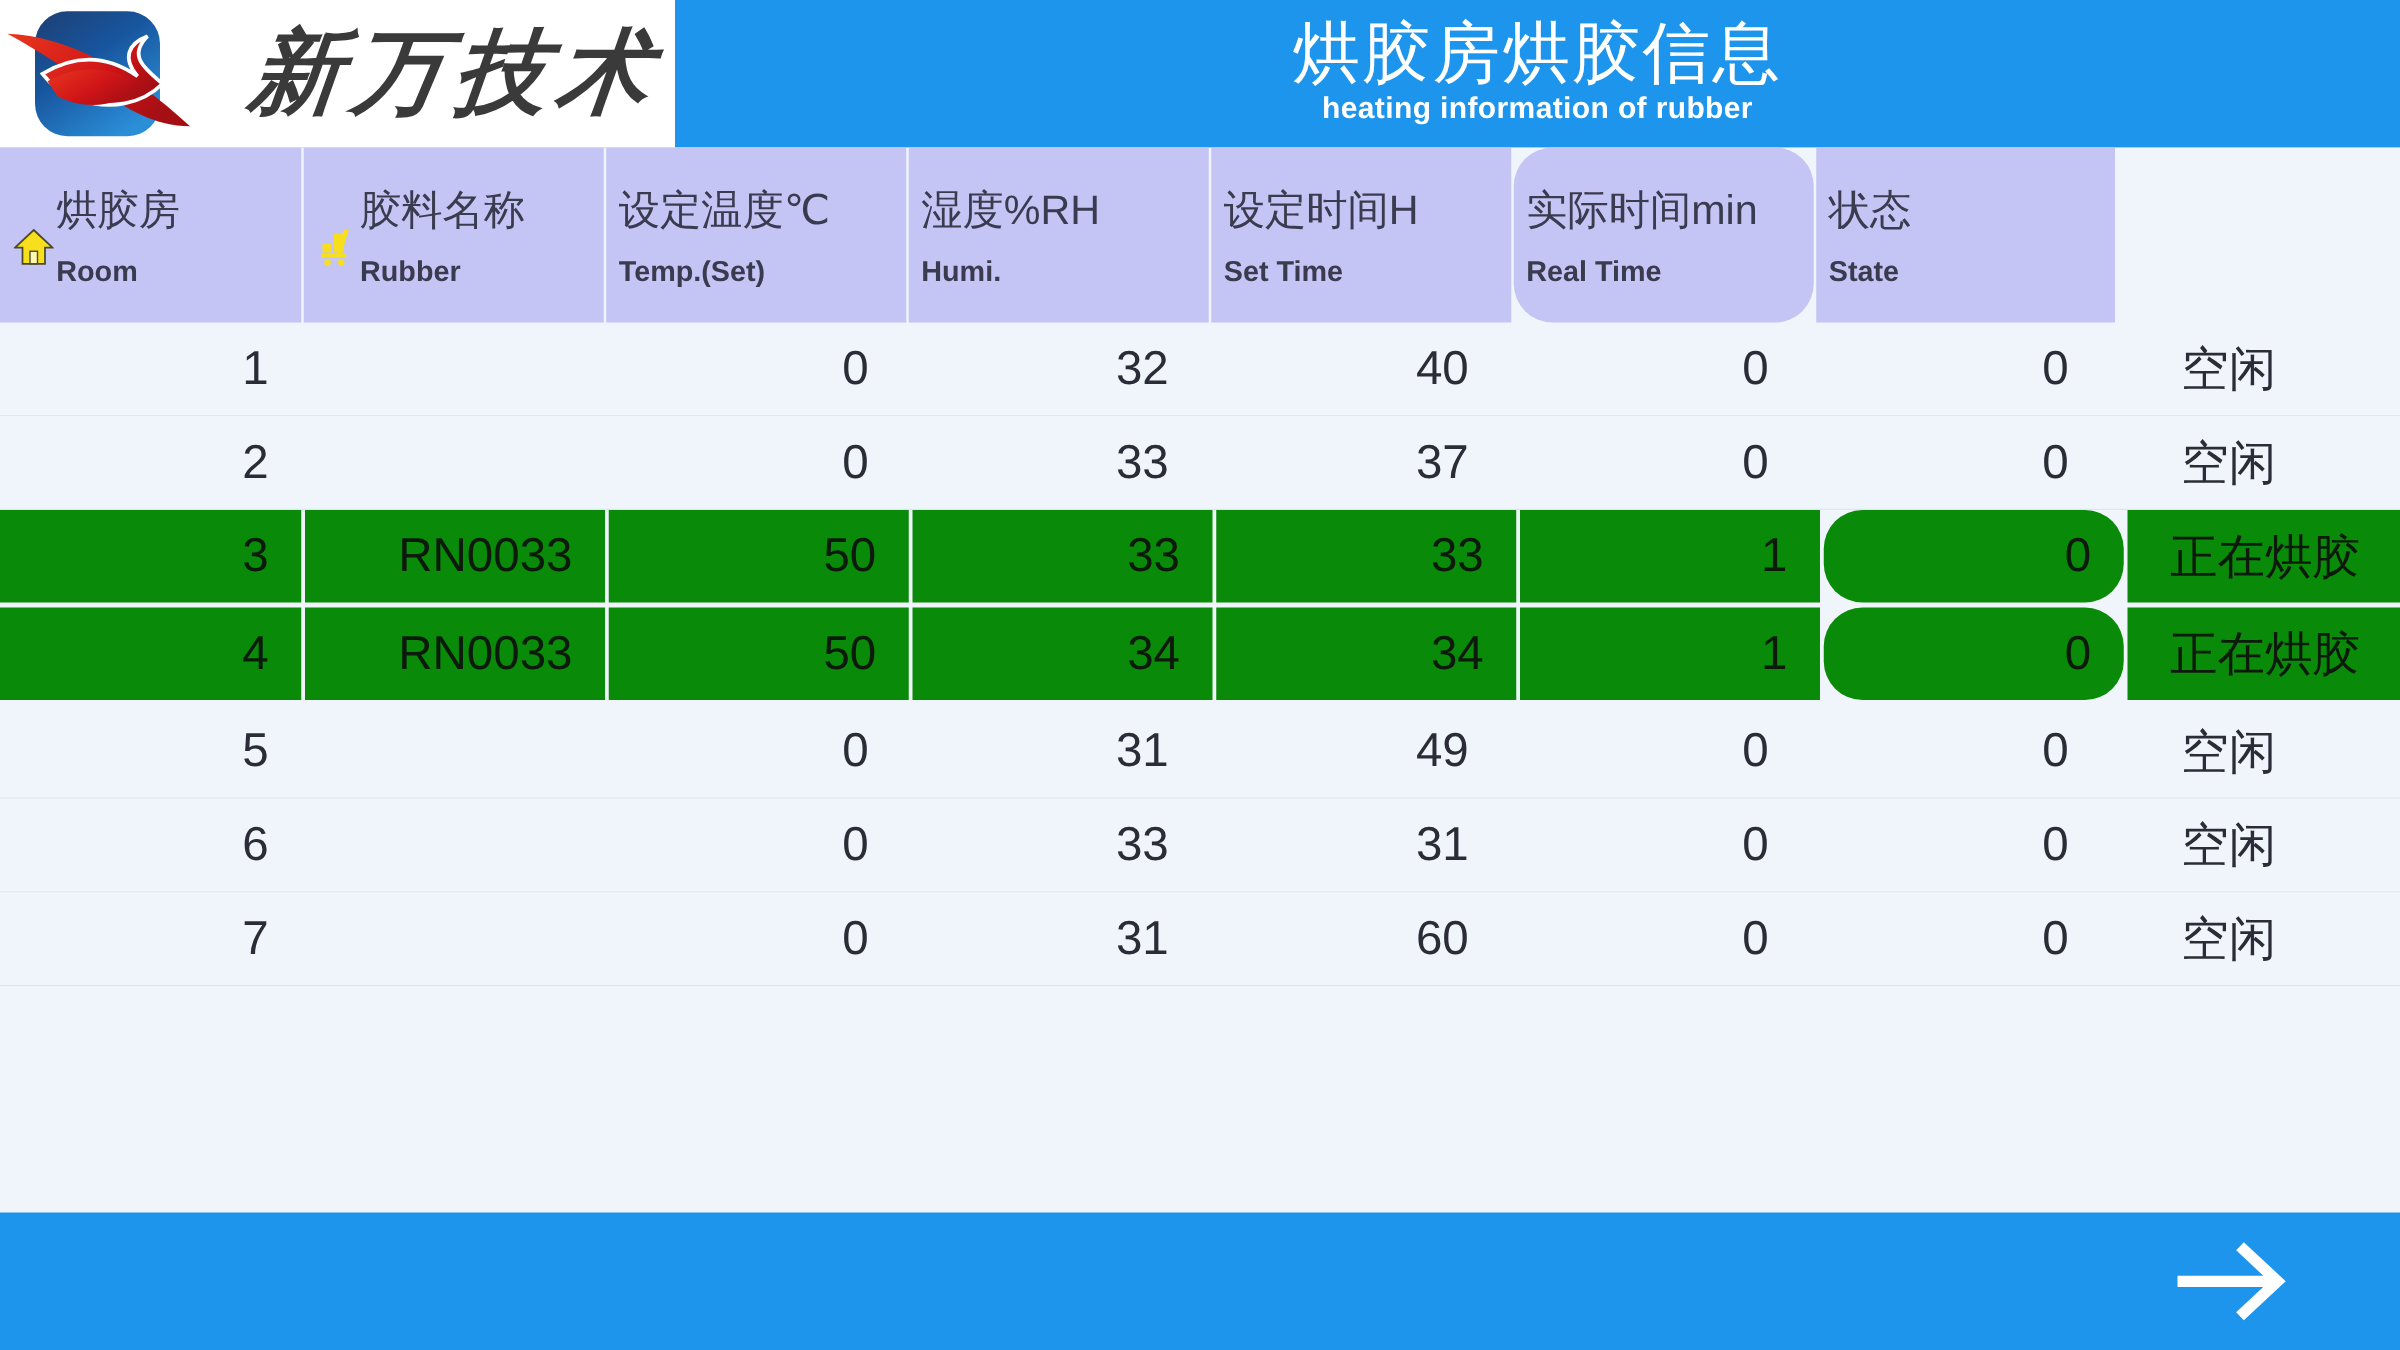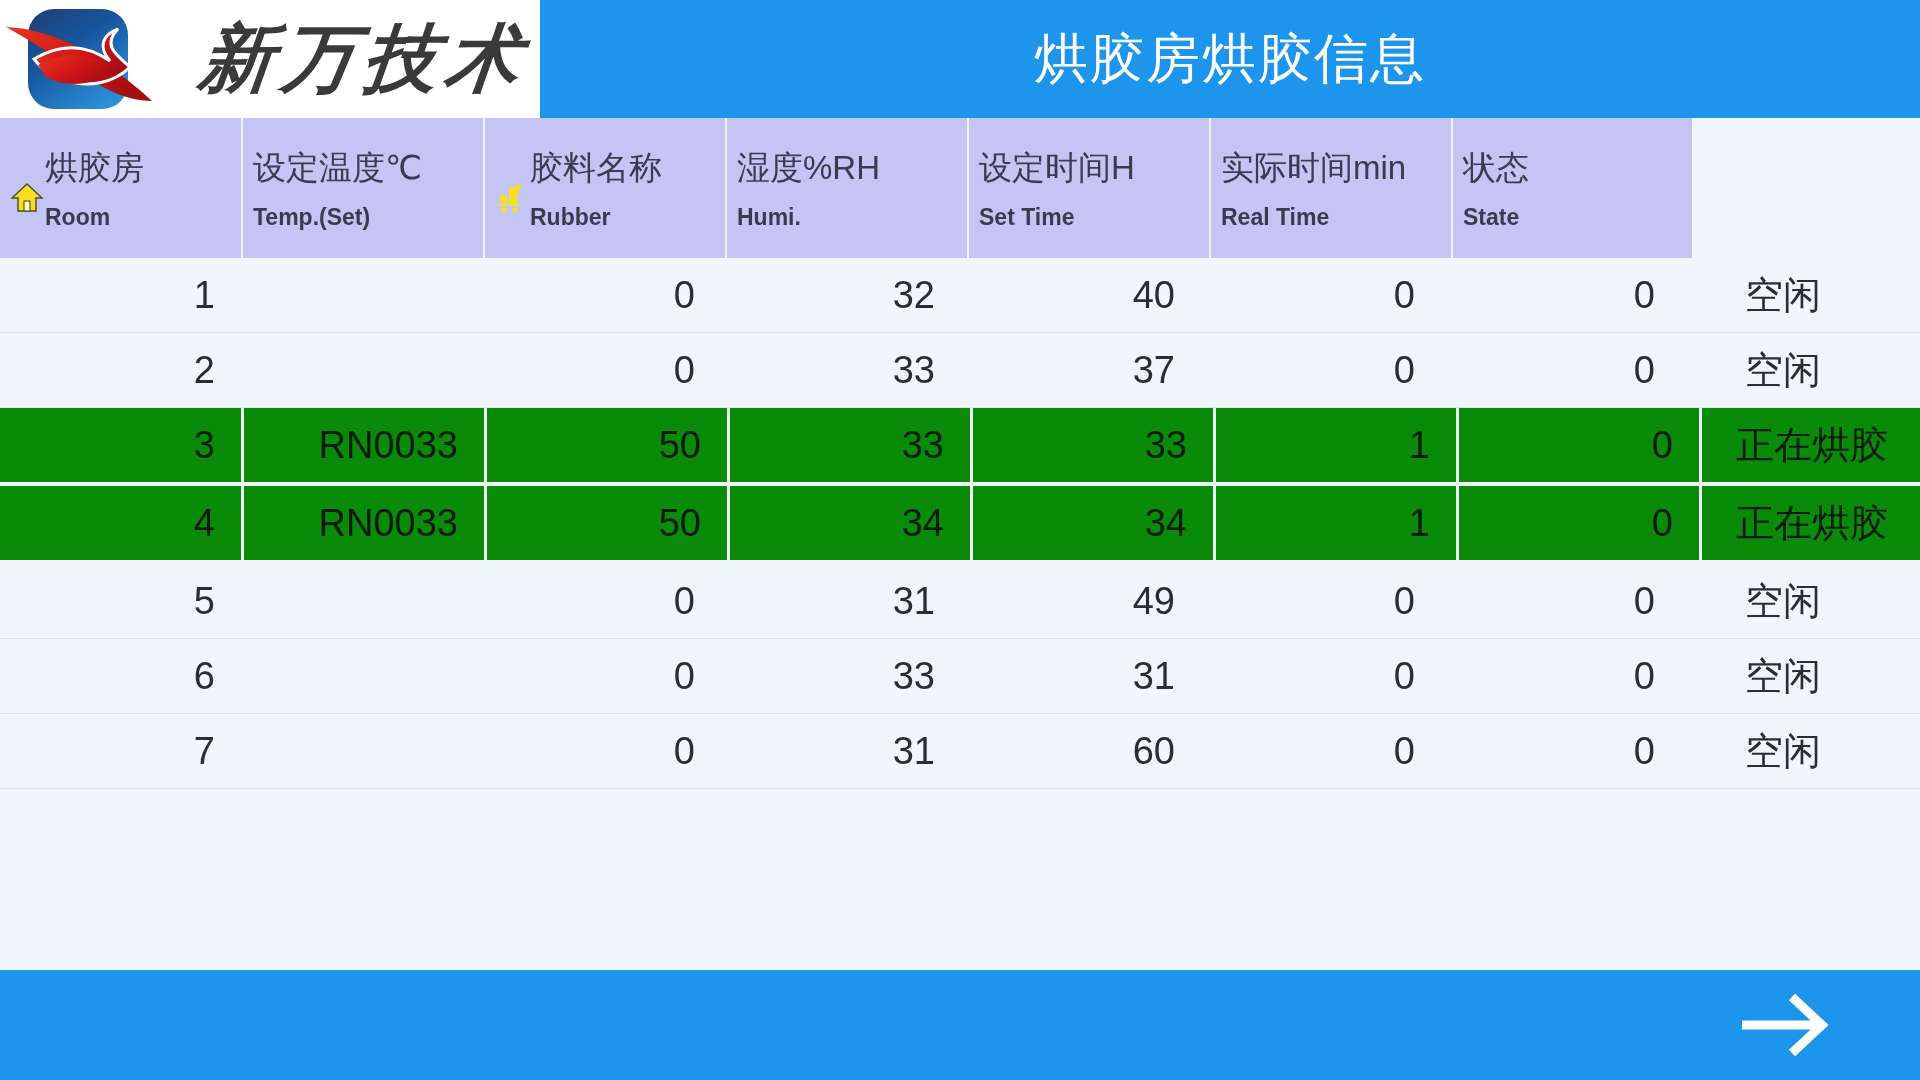--- a/index.html
+++ b/index.html
@@ -95,21 +95,21 @@
     overflow: hidden;
     white-space: nowrap;
   }
   
   .c0 { width: 241px; flex: 0 0 241px; }
   .c1 { width: 240px; flex: 0 0 240px; }
   .c2 { width: 240px; flex: 0 0 240px; }
   .c3 { width: 240px; flex: 0 0 240px; }
   .c4 { width: 240px; flex: 0 0 240px; }
   .c5 { width: 240px; flex: 0 0 240px; }
-  .c6 { width: 240px; flex: 0 0 240px; }
+  .c6 { width: 240px; flex: 0 0 240px; border-radius: 31px; }
   .c7 { width: 239px; flex: 0 0 239px; }
 
   
   .header-row {
     height: 140px;
     flex: 0 0 140px;
     background: #EFF5FB;
     position: relative;
   }
   .header-row .cell {
@@ -236,64 +236,65 @@
           <rect x="22" y="4" width="100" height="100" rx="26" ry="26" fill="url(#bg)"></rect>
           <path d="M0 22 C48 24 96 50 146 96 C118 96 96 82 74 68 C52 54 26 36 0 22 Z" fill="url(#rg)"></path>
           <path d="M28 54 C58 36 84 42 104 56 C92 42 96 30 112 24 C96 40 110 50 124 62 C108 78 82 84 56 74 C44 70 34 62 28 54 Z" fill="url(#rg)" stroke="#FFFFFF" stroke-width="3"></path>
           <path d="M32 60 C62 44 88 50 108 64 C90 80 62 84 40 72 Z" fill="url(#rg)"></path>
         </svg>
       </div>
       <div class="logo-text">新万技术</div>
     </div>
     <div class="title-area">
       <div class="title-cn">烘胶房烘胶信息</div>
+      <div class="title-en">heating information of rubber</div>
     </div>
   </div>
 
   <div class="table-wrap">
 
     <div class="row header-row">
 
       <div class="cell c0">
         <div class="h-icon">
           <svg width="32" height="32" viewBox="0 0 32 32" xmlns="http://www.w3.org/2000/svg">
             <path d="M16 3 L31 17 L25 17 L25 30 L7 30 L7 17 L1 17 Z" fill="#F7DF1E" stroke="#4A4A2A" stroke-width="1.4"></path>
             <rect x="13" y="20" width="6" height="10" fill="#FFF8B0" stroke="#4A4A2A" stroke-width="1.1"></rect>
           </svg>
         </div>
         <div class="hcol">
           <span class="h-cn">烘胶房</span>
           <span class="h-en">Room</span>
-        </div>
-      </div>
-
-      <div class="cell c2">
-        <div class="hcol">
-          <span class="h-cn">设定温度℃</span>
-          <span class="h-en">Temp.(Set)</span>
         </div>
       </div>
 
       <div class="cell c1">
         <div class="h-icon">
           <svg width="32" height="32" viewBox="0 0 32 32" xmlns="http://www.w3.org/2000/svg">
             <rect x="4" y="14" width="7" height="7" fill="#F7DF1E"></rect>
             <rect x="13" y="6" width="8" height="15" fill="#F7DF1E"></rect>
             <path d="M21 3 L25 3 L19 23 L15 23 Z" fill="#F7DF1E"></path>
             <rect x="3" y="22" width="20" height="3" fill="#F7DF1E"></rect>
             <circle cx="8" cy="29" r="2.6" fill="#F7DF1E"></circle>
             <circle cx="19" cy="29" r="2.6" fill="#F7DF1E"></circle>
           </svg>
         </div>
         <div class="hcol">
           <span class="h-cn">胶料名称</span>
           <span class="h-en">Rubber</span>
         </div>
       </div>
 
+      <div class="cell c2">
+        <div class="hcol">
+          <span class="h-cn">设定温度℃</span>
+          <span class="h-en">Temp.(Set)</span>
+        </div>
+      </div>
+
 
       <div class="cell c4">
         <div class="hcol">
           <span class="h-cn">湿度%RH</span>
           <span class="h-en">Humi.</span>
         </div>
       </div>
 
       <div class="cell c5">
         <div class="hcol">

